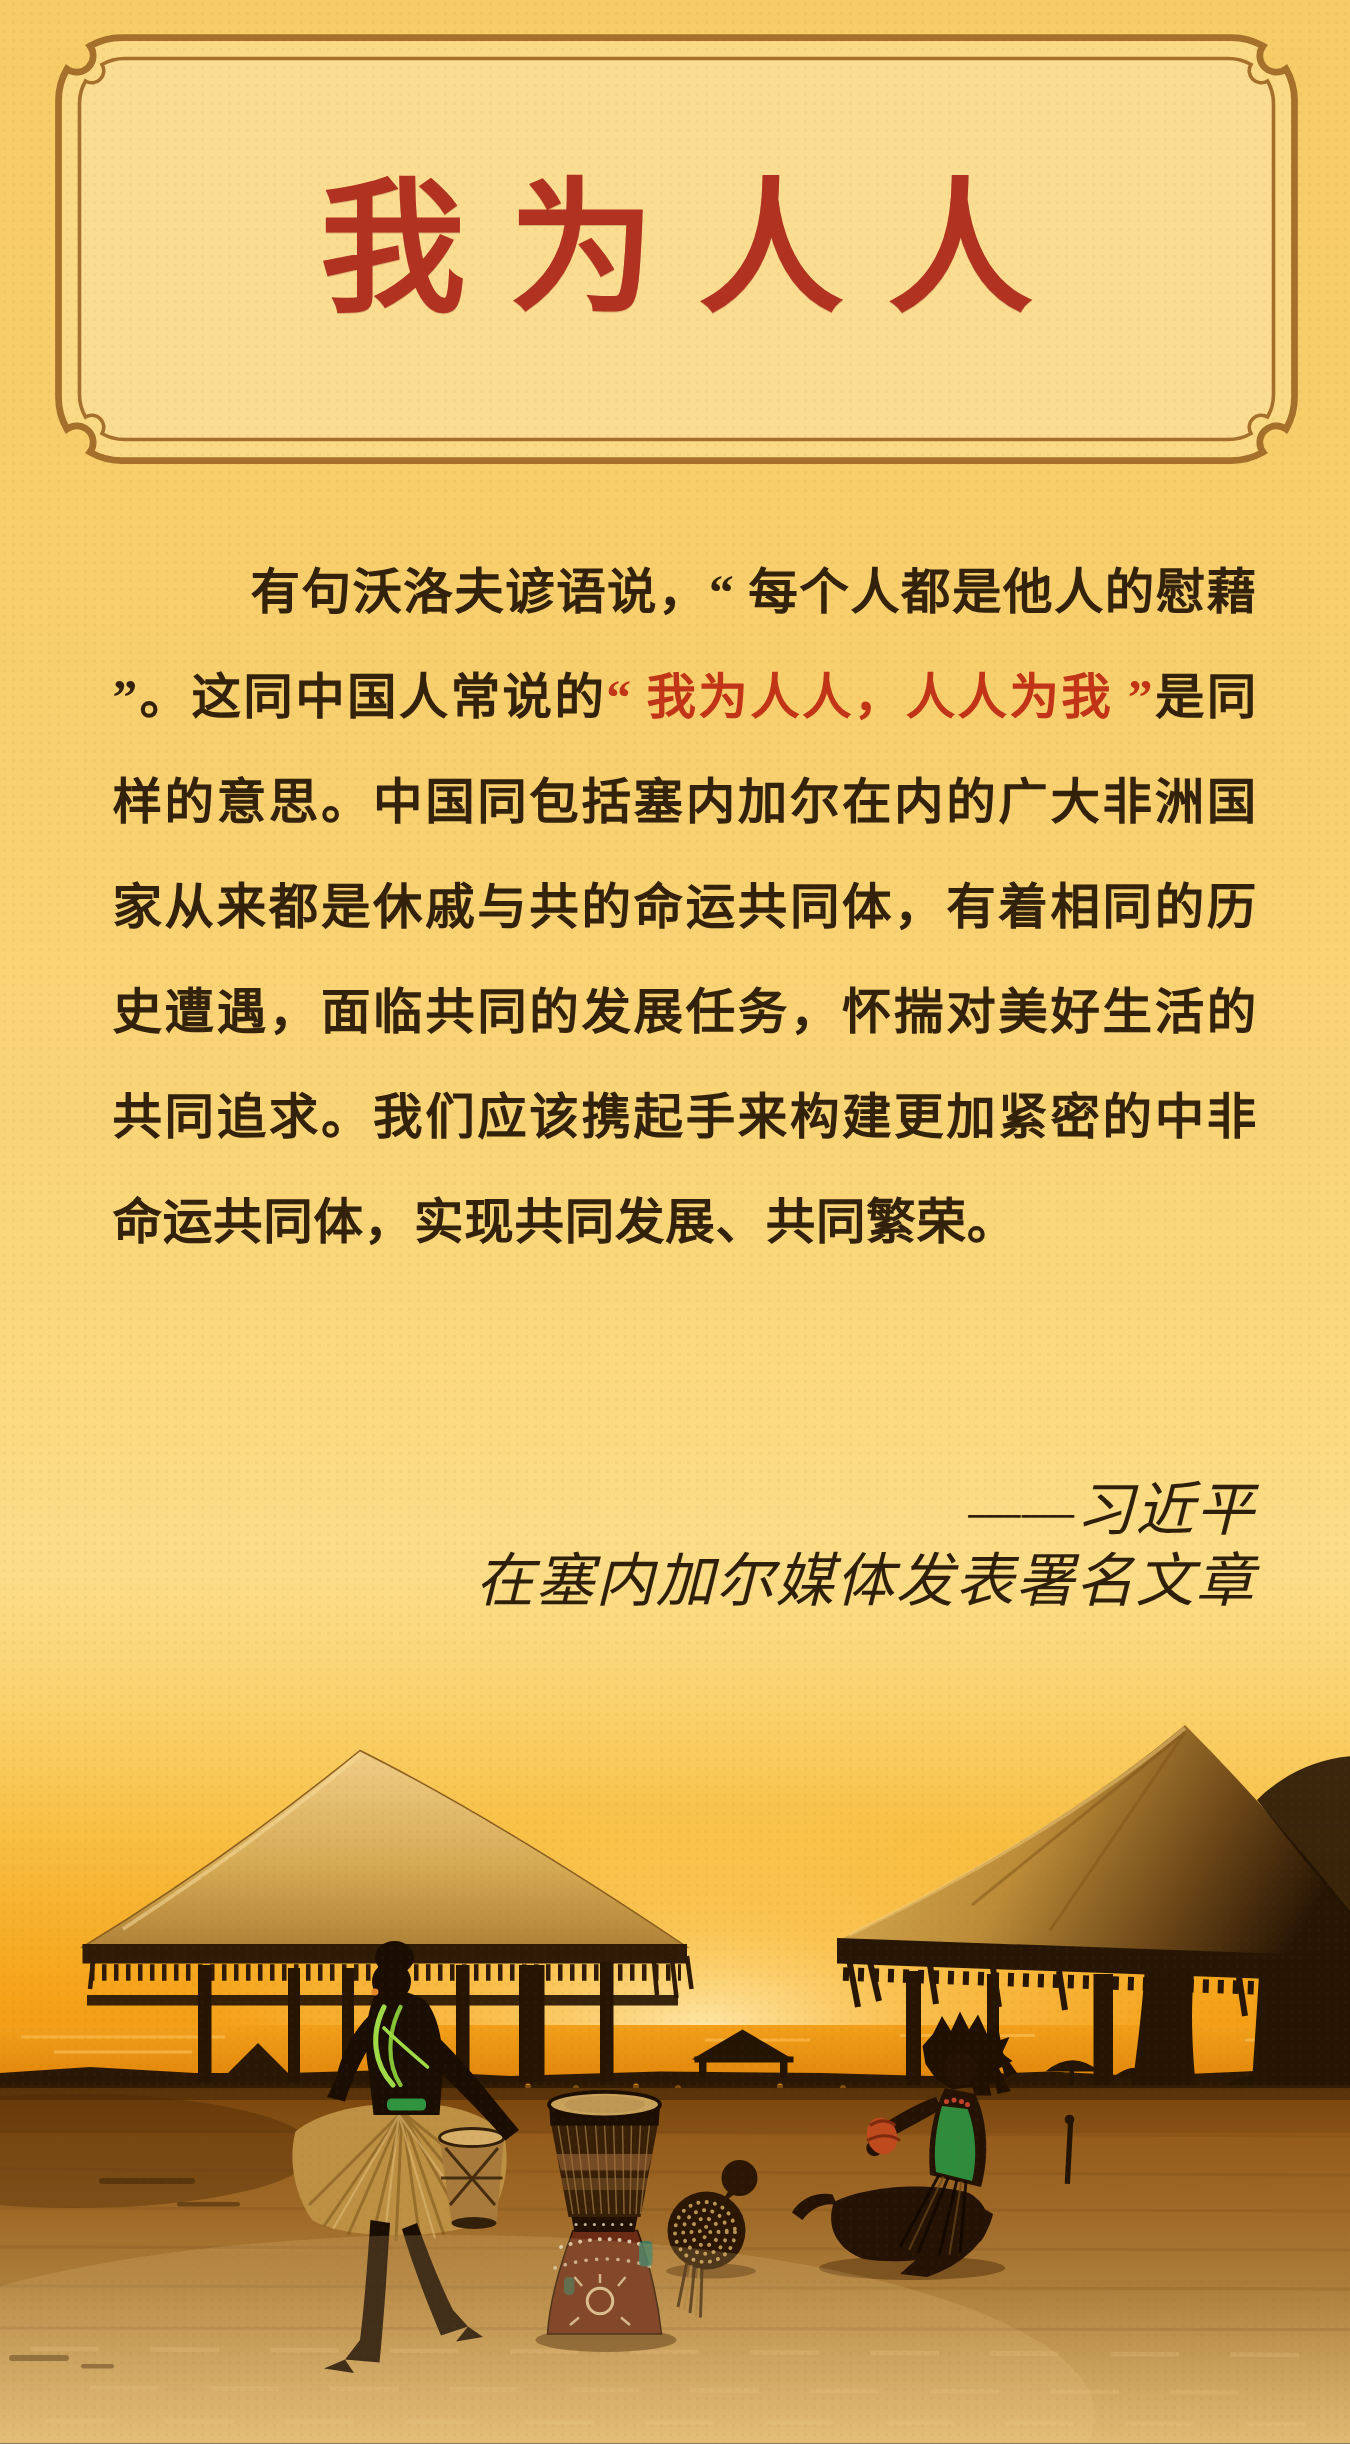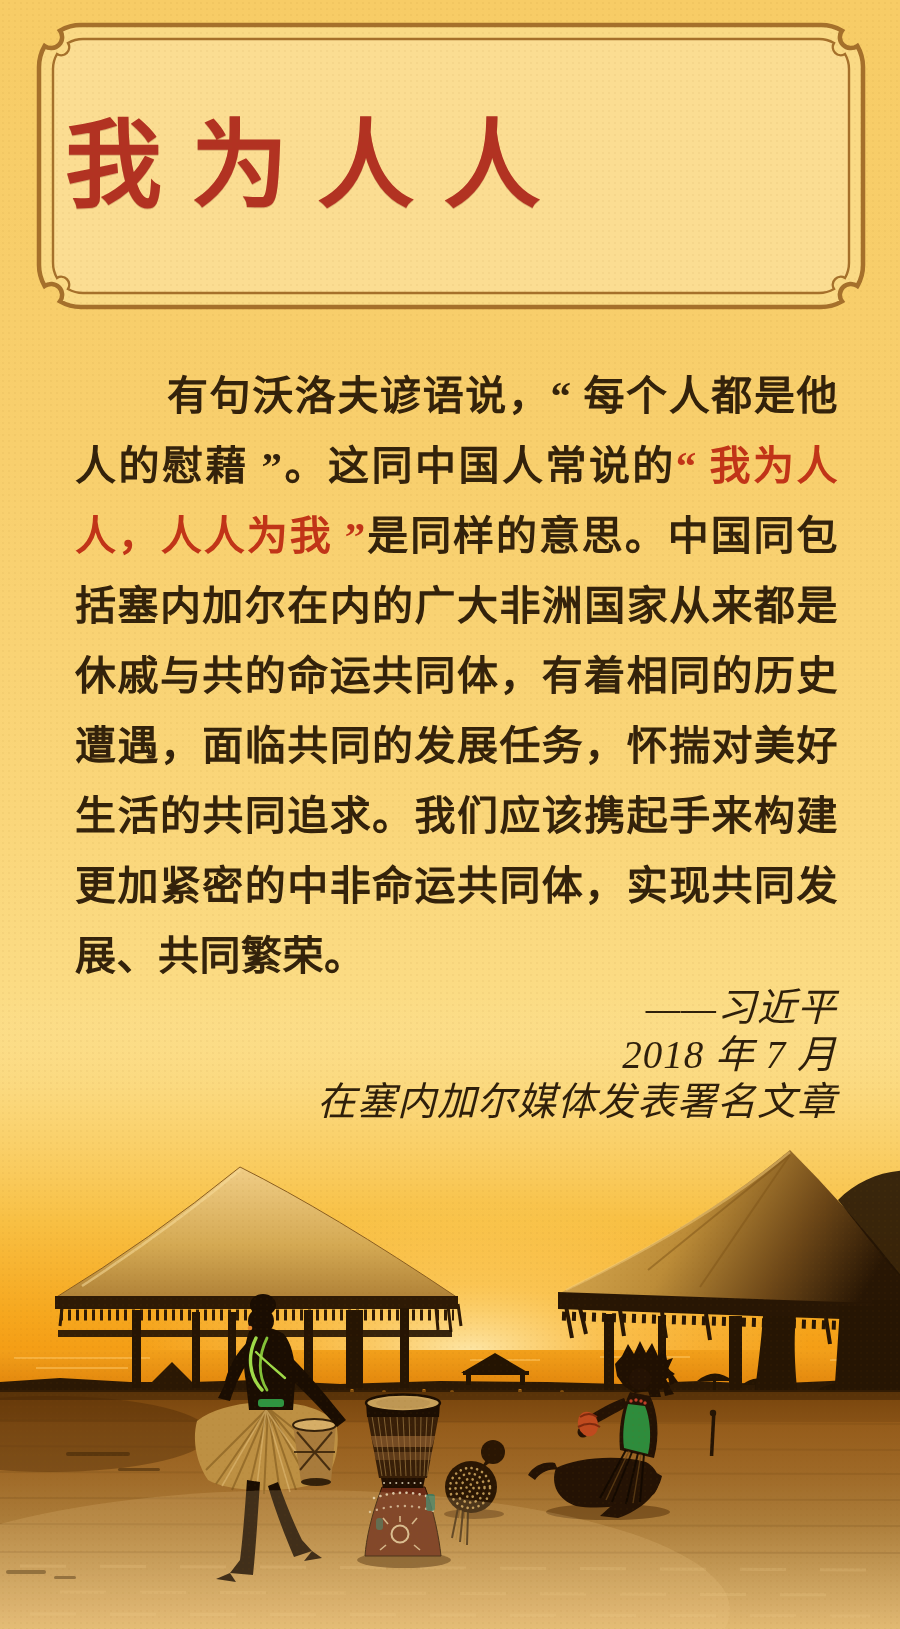--- a/index.html
+++ b/index.html
@@ -13,33 +13,33 @@
   }
   .grain{
     position:absolute;inset:0;z-index:4;pointer-events:none;
     background-image:radial-gradient(rgba(140,90,10,0.10) 1px, transparent 1.3px);
     background-size:6px 6px;opacity:.5;
   }
   
   .frame{position:absolute;left:36px;top:22px;width:830px;height:288px;z-index:2;}
   .frame svg{position:absolute;inset:0;}
   .title-box{
-    position:absolute;inset:0;display:flex;flex-direction:column;
-    justify-content:center;padding-top:2px;
+    position:absolute;inset:0;display:flex;flex-direction:row;
+    justify-content:center;align-items:center;padding-top:2px;
   }
   .title-line{
     font-size:97px;line-height:106px;font-weight:700;
     color:#B23222;letter-spacing:.30em;padding-left:.30em;
     text-shadow:0 1px 0 rgba(120,30,10,.25);
     white-space:nowrap;
   }
   
   .paragraph{
     position:absolute;left:75px;top:361px;width:763px;z-index:2;
-    font-size:41px;line-height:70px;font-weight:700;
+    font-size:33px;line-height:70px;font-weight:700;
     color:#33220B;text-align:justify;text-justify:inter-character;
     text-indent:92px;letter-spacing:.5px;
   }
   .paragraph .hl{color:#C13418;}
   
   .attribution{
     position:absolute;right:63px;top:984px;z-index:2;
     text-align:right;font-size:39px;line-height:47px;font-weight:400;
     color:#2E1F0B;letter-spacing:1px;font-style:italic;
   }
@@ -369,18 +369,17 @@
     </svg>
     <div class="title-box">
       <div class="title-line">我为人人</div>
     </div>
   </div>
 
   <div class="paragraph"><span>有句沃洛夫谚语说，“ 每个人都是他人的慰藉 ”。这同中国人常说的</span><span class="hl">“ 我为人人，人人为我 ”</span><span>是同样的意思。中国同包括塞内加尔在内的广大非洲国家从来都是休戚与共的命运共同体，有着相同的历史遭遇，面临共同的发展任务，怀揣对美好生活的共同追求。我们应该携起手来构建更加紧密的中非命运共同体，实现共同发展、共同繁荣。</span></div>
 
   <div class="attribution">
     <div>——习近平</div>
-    <div>2018 年 7 月</div>
     <div>在塞内加尔媒体发表署名文章</div>
   </div>
 
   <div class="grain"></div>
 </div>
 
 </body></html>

